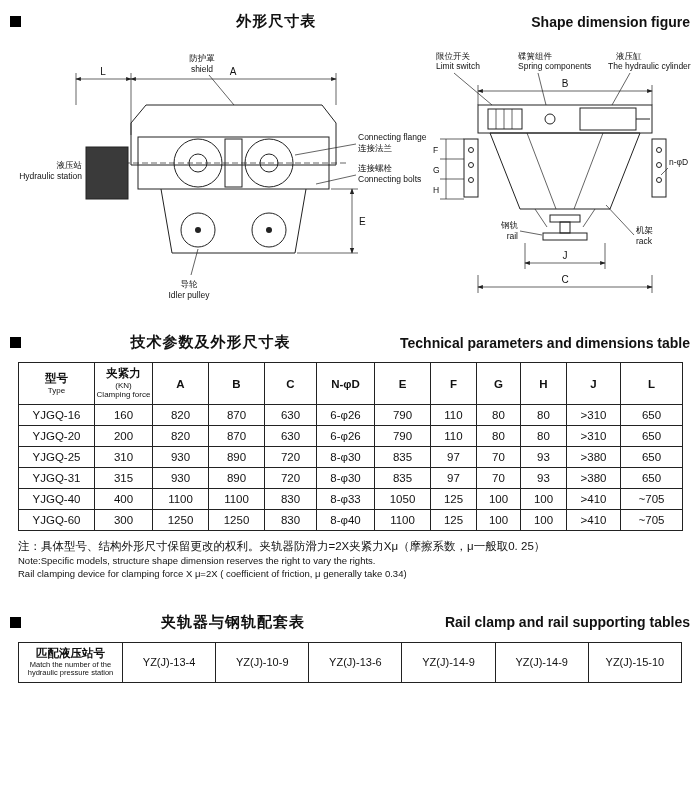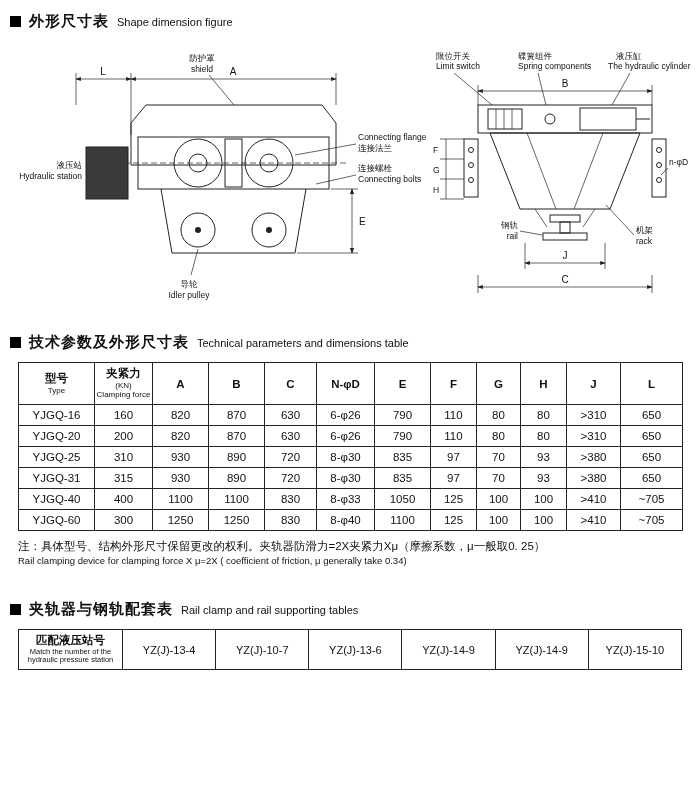--- a/index.html
+++ b/index.html
@@ -1,23 +1,23 @@
 <!DOCTYPE html>
 <html><head>
 <meta charset="utf-8">
 <style>
   * { margin:0; padding:0; box-sizing:border-box; }
   html,body { width:700px; background:#fff; }
   body { height:807px; overflow:hidden; color:#111;
          font-family:"Liberation Sans","DejaVu Sans",sans-serif; }
 
-  .section-header { display:flex; align-items:center; margin:12px 10px 0 10px; }
+  .section-header { display:flex; align-items:center; margin:12px 10px 0 10px;justify-content:space-between; }
   .sq { width:11px; height:11px; background:#000; margin-right:8px; flex:0 0 auto; }
   .zh-title { font-size:15px; font-weight:bold; letter-spacing:1px; }
-  .en-title { font-size:11px; font-weight:normal; margin-left:8px; }
+  .en-title { font-size:14px; font-weight:bold; margin-left:8px; }
 
   .figures { display:flex; align-items:flex-start; padding:16px 0 0 6px; height:290px; }
   svg { display:block; }
   .s   { stroke:#222; stroke-width:1; fill:none; }
   .thin{ stroke:#222; stroke-width:.7; fill:none; }
   .dash{ stroke:#222; stroke-width:.7; fill:none; stroke-dasharray:6 3; }
   svg text { fill:#111; }
   .t { font-size:8.5px; }
   .d { font-size:10px; }
 
@@ -348,20 +348,21 @@
           <td>100</td>
           <td>&gt;410</td>
           <td>~705</td>
         </tr>
       </tbody>
   </table>
 </div>
 
 <div class="note">
   <div class="zh">注：具体型号、结构外形尺寸保留更改的权利。夹轨器防滑力=2X夹紧力Xμ（摩擦系数，μ一般取0. 25）</div>
+  <div class="en">Note:Specific models, structure shape dimension reserves the right to vary the rights.</div>
   <div class="en">Rail clamping device for clamping force X μ=2X ( coefficient of friction, μ generally take 0.34)</div>
 </div>
 
 <div class="section-header match-header">
   <span class="sq"></span>
   <span class="zh-title">夹轨器与钢轨配套表</span>
   <span class="en-title">Rail clamp and rail supporting tables</span>
 </div>
 
 <div class="tbl-wrap">
@@ -375,21 +376,21 @@
         <col>
         <col>
     </colgroup>
     <tbody>
         <tr>
           <td class="mlabel">
             <div class="zh">匹配液压站号</div>
             <div class="en">Match the number of the hydraulic pressure station</div>
           </td>
           <td colspan="1">YZ(J)-13-4</td>
-          <td colspan="1">YZ(J)-10-7</td>
+          <td colspan="1">YZ(J)-10-9</td>
           <td colspan="1">YZ(J)-13-6</td>
           <td colspan="1">YZ(J)-14-9</td>
           <td colspan="1">YZ(J)-14-9</td>
           <td colspan="1">YZ(J)-15-10</td>
         </tr>
       </tbody>
   </table>
 </div>
 
 </body></html>

